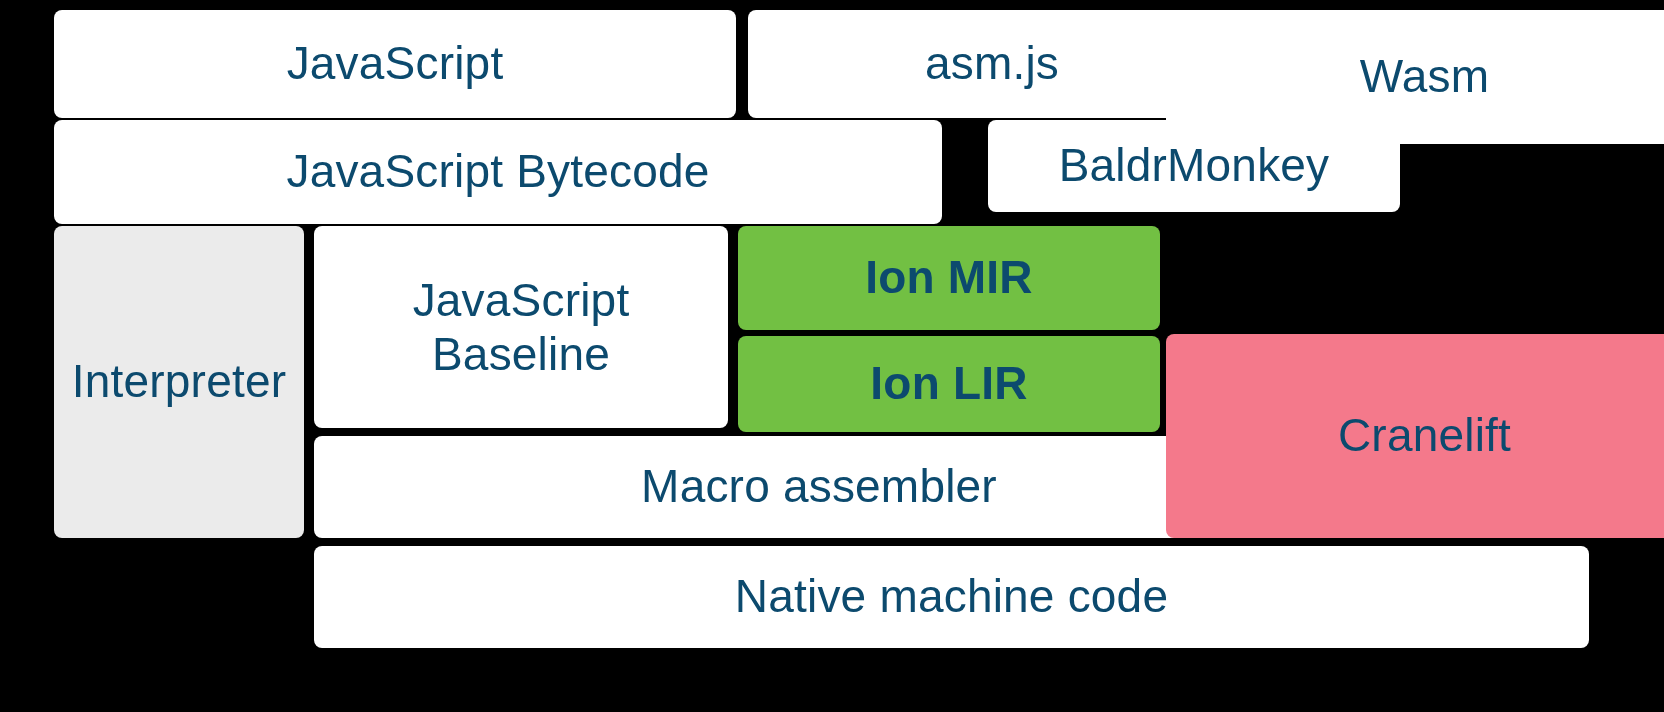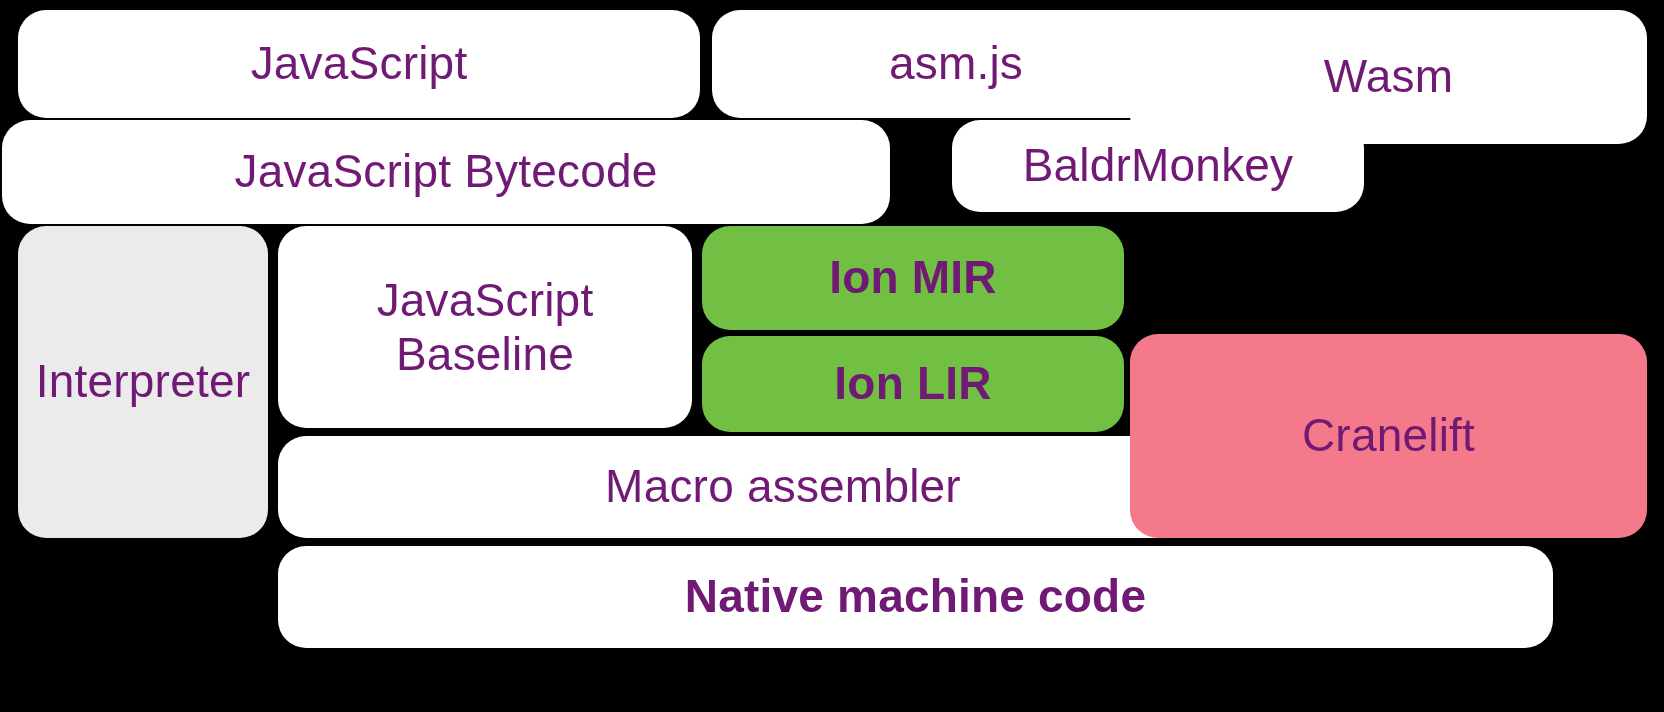--- a/index.html
+++ b/index.html
@@ -17,45 +17,46 @@
     background: #000000;
     overflow: hidden;
   }
   .box {
     position: absolute;
     box-sizing: border-box;
     display: flex;
     align-items: center;
     justify-content: center;
     text-align: center;
-    color: #701a75;
+    color: #0c4a6e;
     background: #ffffff;
-    border-radius: 28px;
+    border-radius: 8px;
     font-size: 46px;
     line-height: 1.08;
     font-weight: 400;
     letter-spacing: 0.2px;
     white-space: pre-line;
     padding: 0 10px;
+    margin-left: 36px;
   }
   .box.gray   { background: #ebebeb; text-align: center; }
   .box.green  { background: #72c043; font-weight: bold; }
   .box.pink   { background: #f4798b; }
   .box.two-line { line-height: 1.18; }
 </style>
 </head>
 <body>
 
 <div id="stage">
     <div class="box " style="left: 18px; top: 10px; width: 682px; height: 108px;">JavaScript</div>
     <div class="box " style="left: 712px; top: 10px; width: 488px; height: 108px; text-align: center;">asm.js</div>
     <div class="box " style="left: 1130px; top: 10px; width: 517px; height: 134px;">Wasm</div>
-    <div class="box " style="left: 2px; top: 120px; width: 888px; height: 104px;">JavaScript Bytecode</div>
+    <div class="box " style="left: 18px; top: 120px; width: 888px; height: 104px;">JavaScript Bytecode</div>
     <div class="box " style="left: 952px; top: 120px; width: 412px; height: 92px;">BaldrMonkey</div>
     <div class="box gray" style="left: 18px; top: 226px; width: 250px; height: 312px;">Interpreter</div>
     <div class="box two-line" style="left: 278px; top: 226px; width: 414px; height: 202px;">JavaScript
 Baseline</div>
     <div class="box green" style="left: 702px; top: 226px; width: 422px; height: 104px;">Ion MIR</div>
     <div class="box green" style="left: 702px; top: 336px; width: 422px; height: 96px;">Ion LIR</div>
     <div class="box " style="left: 278px; top: 436px; width: 1010px; height: 102px;">Macro assembler</div>
     <div class="box pink" style="left: 1130px; top: 334px; width: 517px; height: 204px;">Cranelift</div>
-    <div class="box " style="left: 278px; top: 546px; width: 1275px; height: 102px; font-weight: bold;">Native machine code</div>
+    <div class="box " style="left: 278px; top: 546px; width: 1275px; height: 102px;">Native machine code</div>
   </div>
 
 </body></html>

